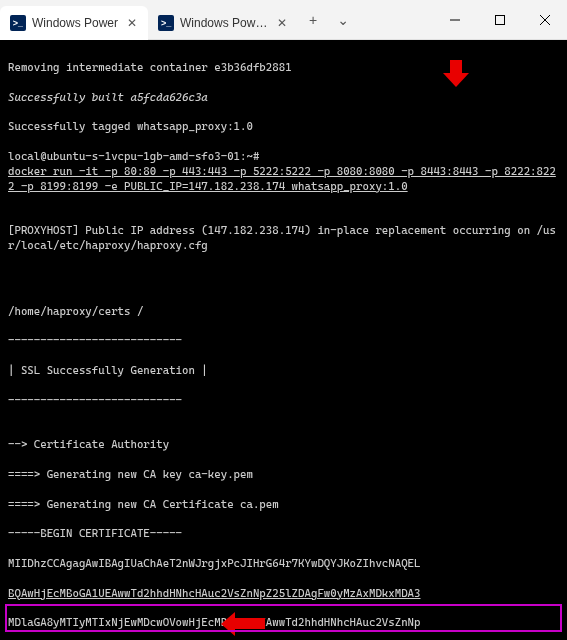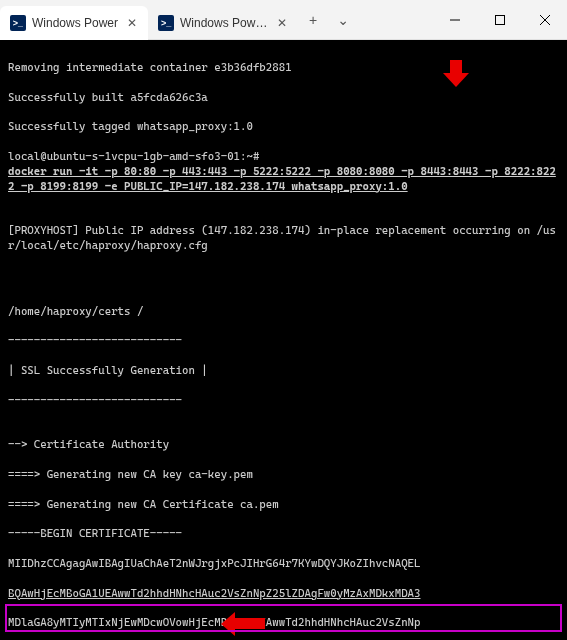--- a/index.html
+++ b/index.html
@@ -192,23 +192,23 @@
       <svg width="10" height="10">
           <line x1="0" y1="0" x2="10" y2="10" stroke="#000" stroke-width="1"></line>
           <line x1="10" y1="0" x2="0" y2="10" stroke="#000" stroke-width="1"></line>
         </svg>
     </div>
   </div>
 </div>
 
 <div class="terminal">
 <span style="display: block;">Removing intermediate container e3b36dfb2881</span>
-<span style="display: block;">Successfully built a5fcda626c3a</span>
+<span style="display: block; font-style: italic;">Successfully built a5fcda626c3a</span>
 <span style="display: block;">Successfully tagged whatsapp_proxy:1.0</span>
-<span style="display: block;">local@ubuntu-s-1vcpu-1gb-amd-sfo3-01:~# </span><span class="underline" style="display: block; font-weight: bold;">docker run -it -p 80:80 -p 443:443 -p 5222:5222 -p 8080:8080 -p 8443:8443 -p 8222:8222 -p 8199:8199 -e PUBLIC_IP=147.182.238.174 whatsapp_proxy:1.0</span>
+<span style="display: block;">local@ubuntu-s-1vcpu-1gb-amd-sfo3-01:~# </span><span class="underline" style="display: block;">docker run -it -p 80:80 -p 443:443 -p 5222:5222 -p 8080:8080 -p 8443:8443 -p 8222:8222 -p 8199:8199 -e PUBLIC_IP=147.182.238.174 whatsapp_proxy:1.0</span>
 <span style="display: block;"></span>
 <span style="display: block;">[PROXYHOST] Public IP address (147.182.238.174) in-place replacement occurring on /usr/local/etc/haproxy/haproxy.cfg</span>
 <span style="display: block; margin-top: 36px;">/home/haproxy/certs /</span>
 <span style="display: block;">---------------------------</span>
 <span style="display: block;">| SSL Successfully Generation |</span>
 <span style="display: block;">---------------------------</span>
 <span style="display: block;"></span>
 <span style="display: block;">--&gt; Certificate Authority</span>
 <span style="display: block;">====&gt; Generating new CA key ca-key.pem</span>
 <span style="display: block;">====&gt; Generating new CA Certificate ca.pem</span>

